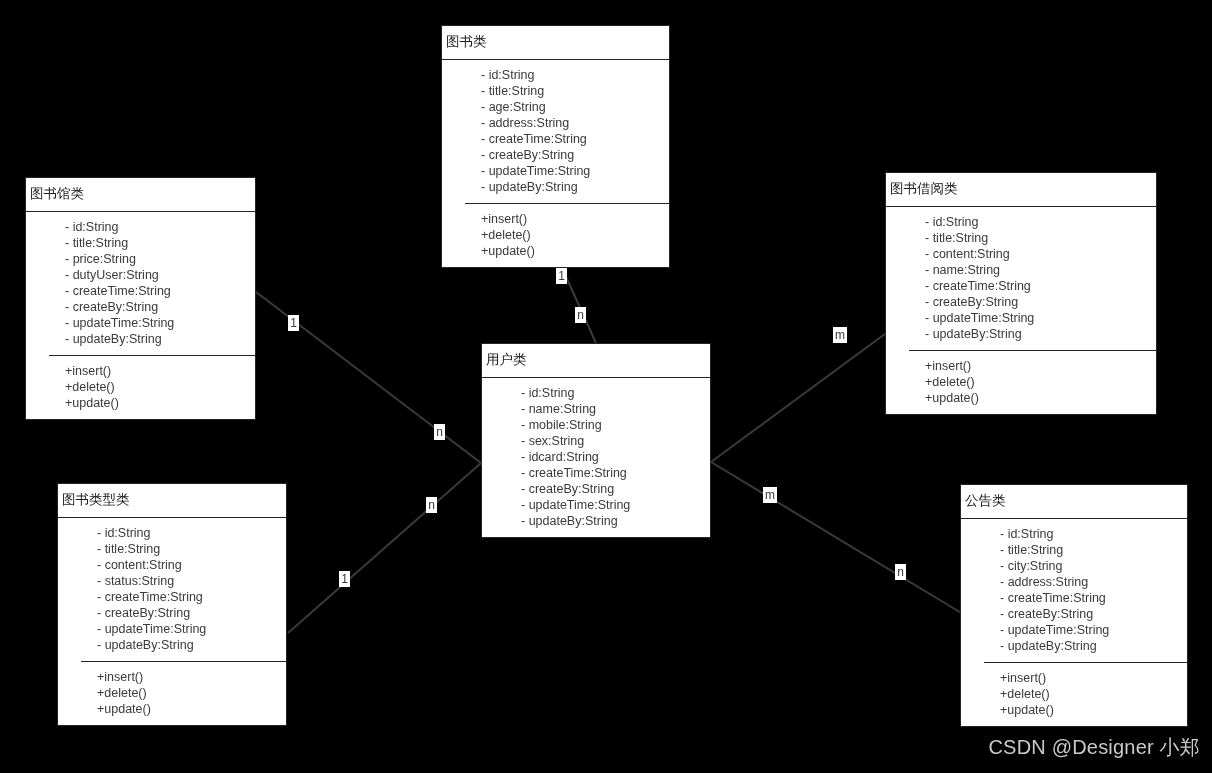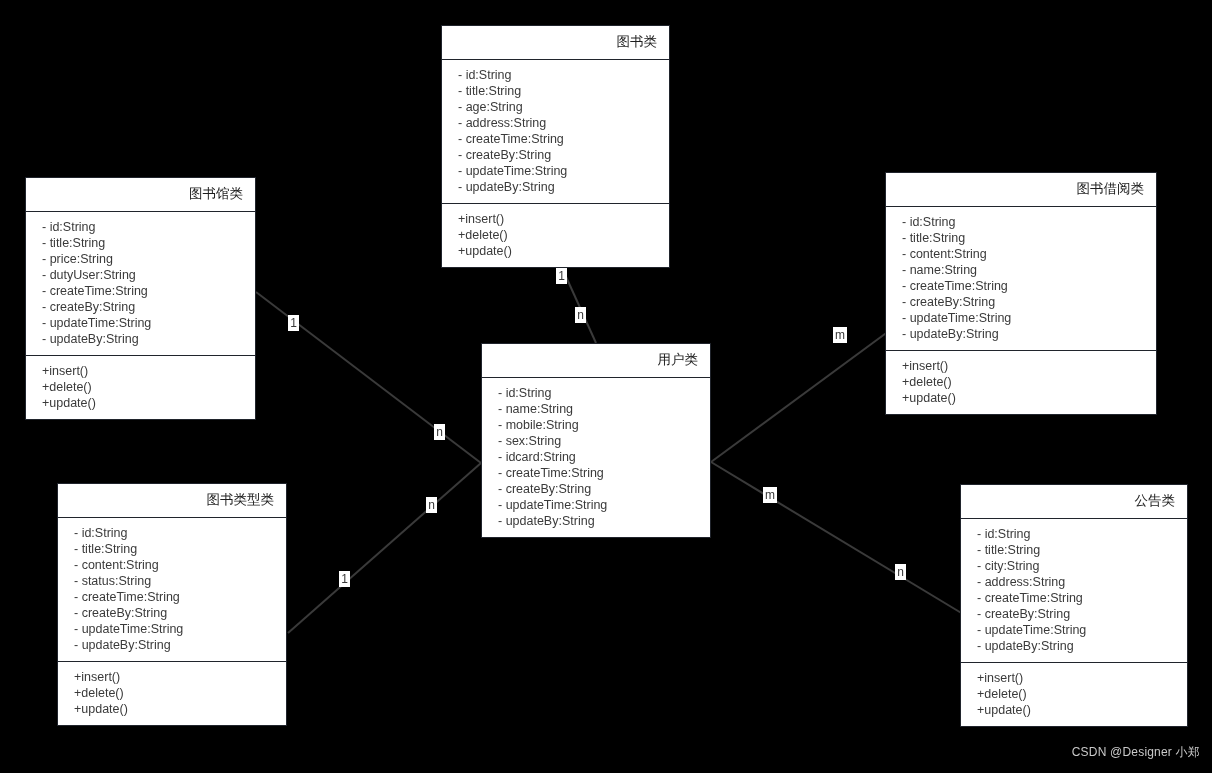--- a/index.html
+++ b/index.html
@@ -34,30 +34,31 @@
 
   
   .uml-class {
     position: absolute;
     background: #ffffff;
     border: 1px solid #20242c;
     box-sizing: border-box;
     z-index: 2;
   }
   .uml-title {
-    text-align: right;
+    text-align: left;
     font-size: 13.5px;
     color: #1d1d1d;
-    padding: 9px 12px 9px 4px;
+    padding: 9px 6px 9px 4px;
     border-bottom: 1px solid #20242c;
     line-height: 1.1;
     font-weight: 400;
   }
   .uml-section {
     padding: 7px 10px 8px 16px;
+    margin-left: 23px;
   }
   .uml-section + .uml-section {
     border-top: 1px solid #20242c;
   }
   .uml-row {
     font-size: 12.5px;
     color: #3a3a3a;
     line-height: 16px;
     white-space: pre;
   }
@@ -74,21 +75,21 @@
     text-align: center;
     min-width: 7px;
   }
 
   
   #watermark {
     position: absolute;
     right: 12px;
     bottom: 12px;
     color: #c9c9c9;
-    font-size: 12px;
+    font-size: 20px;
     letter-spacing: 0.2px;
     z-index: 4;
     white-space: pre;
   }
 </style>
 </head>
 <body>
 
 <div id="canvas">
 

